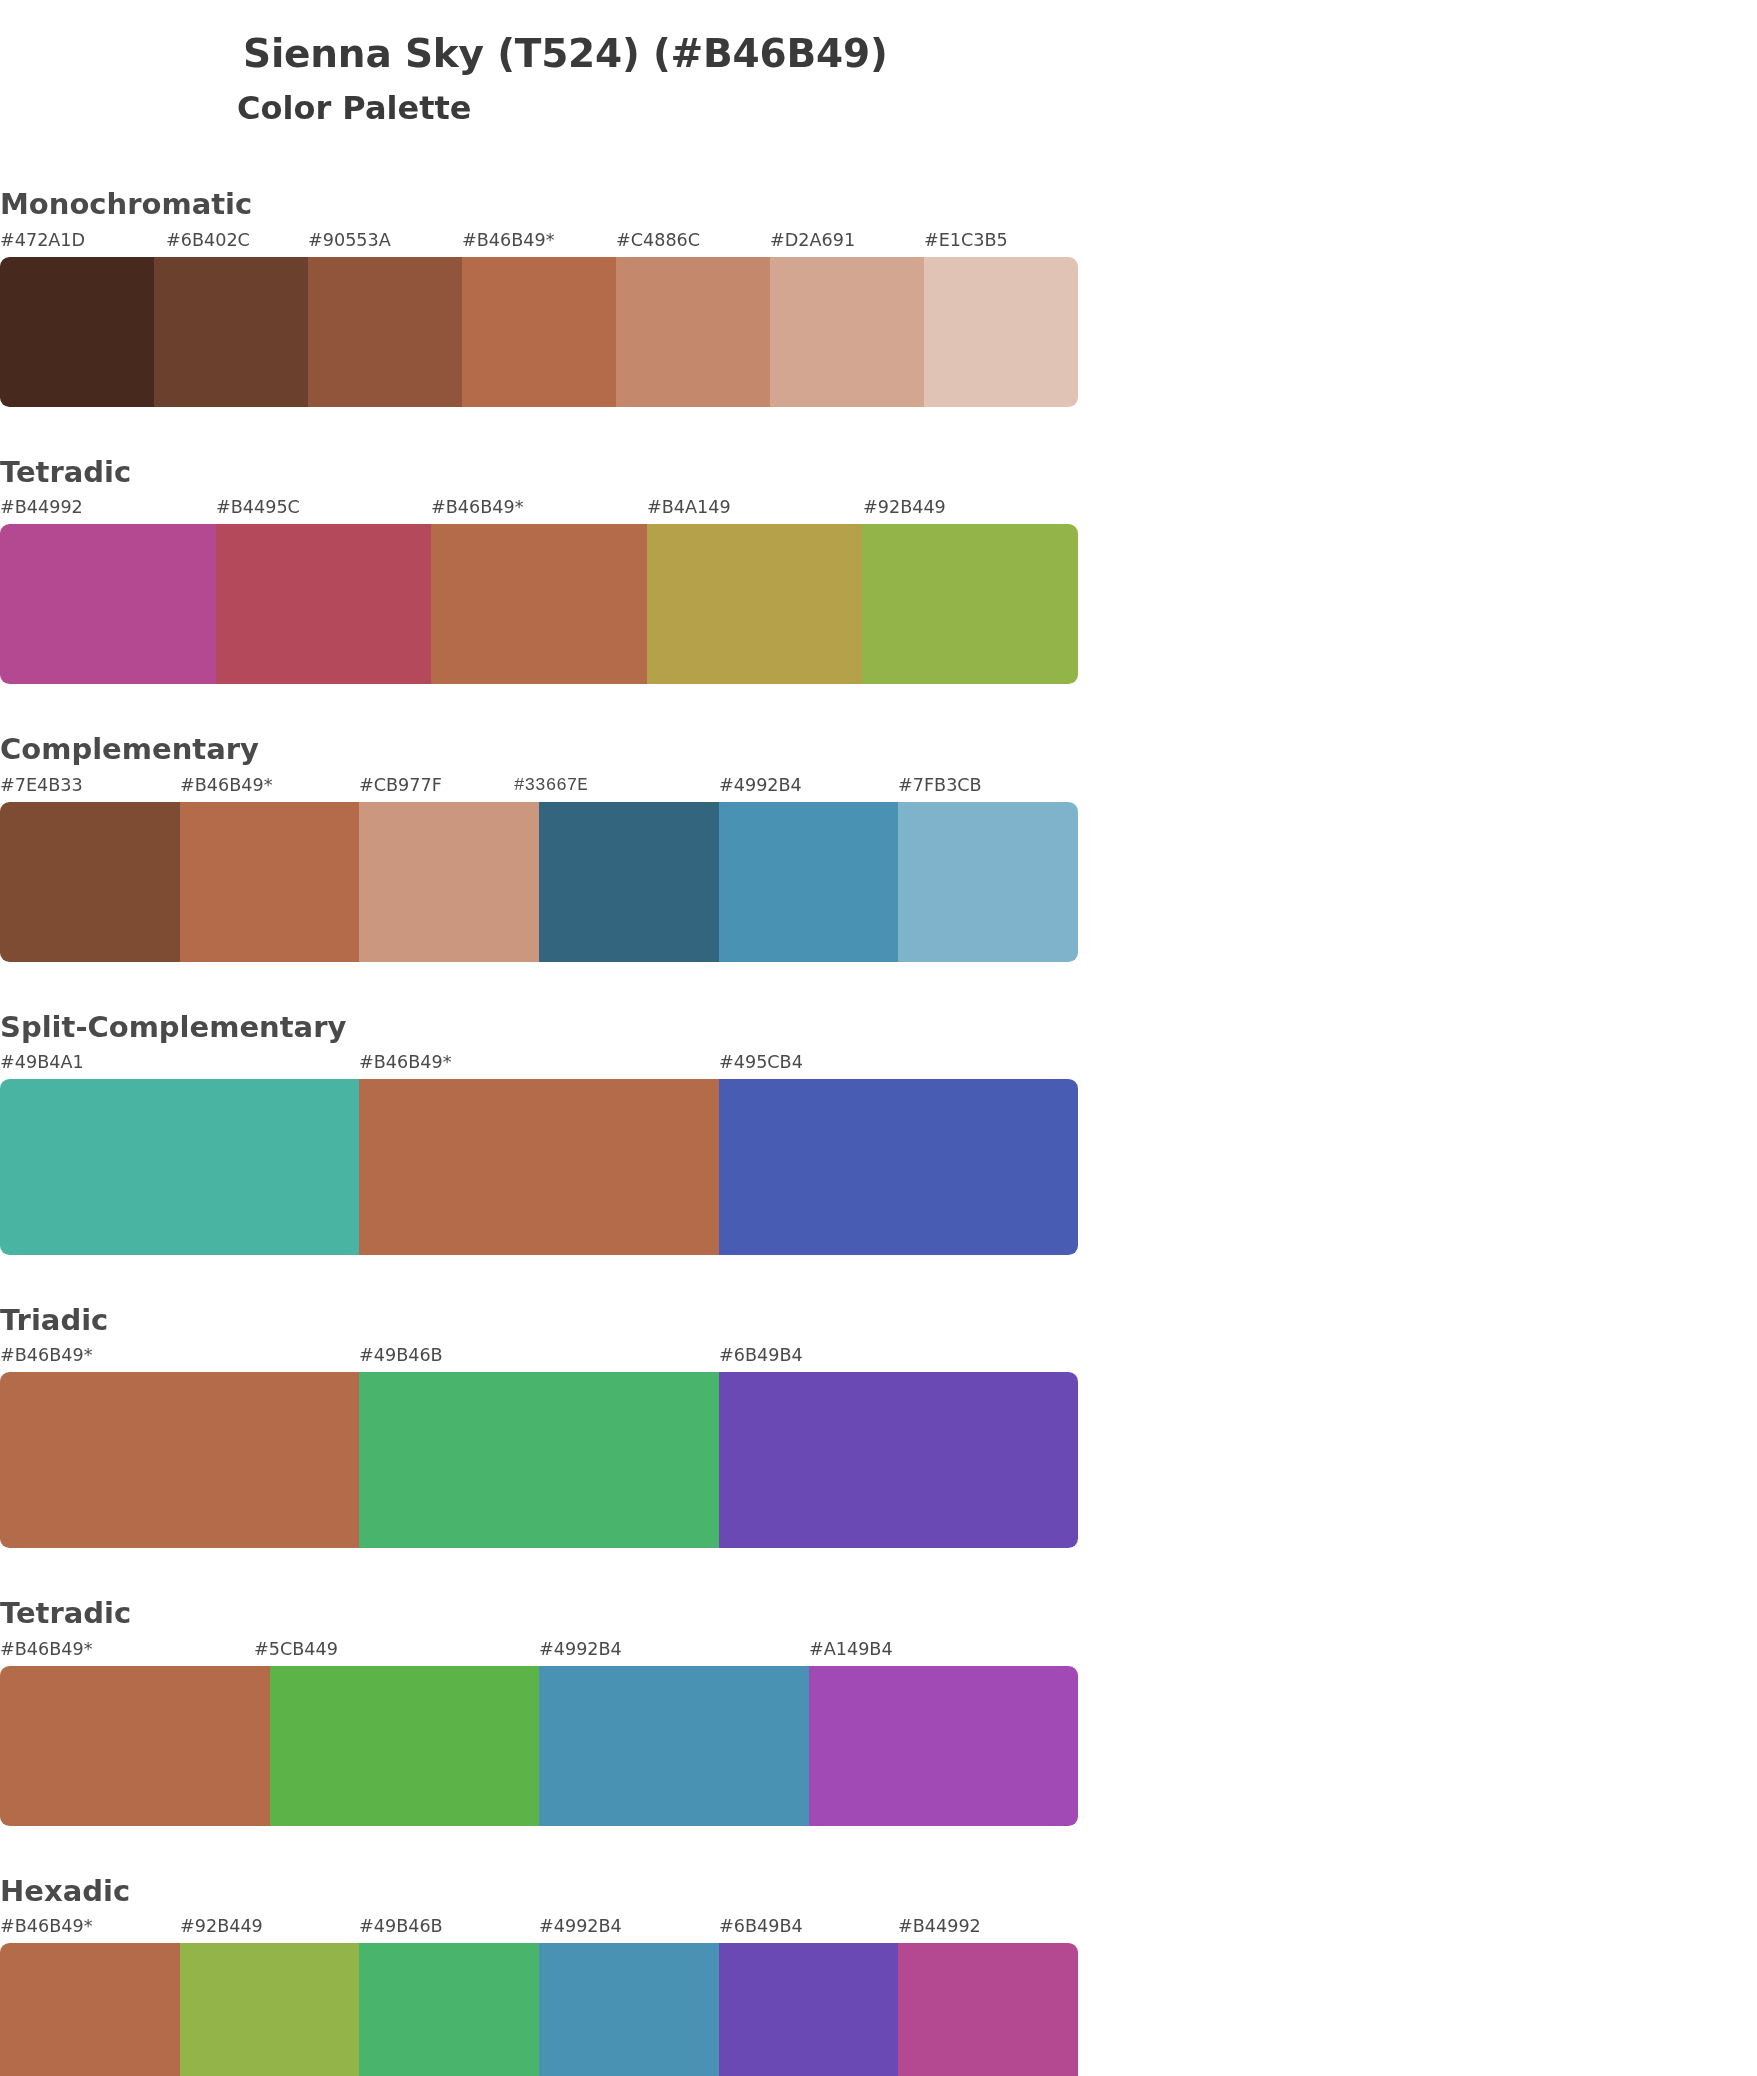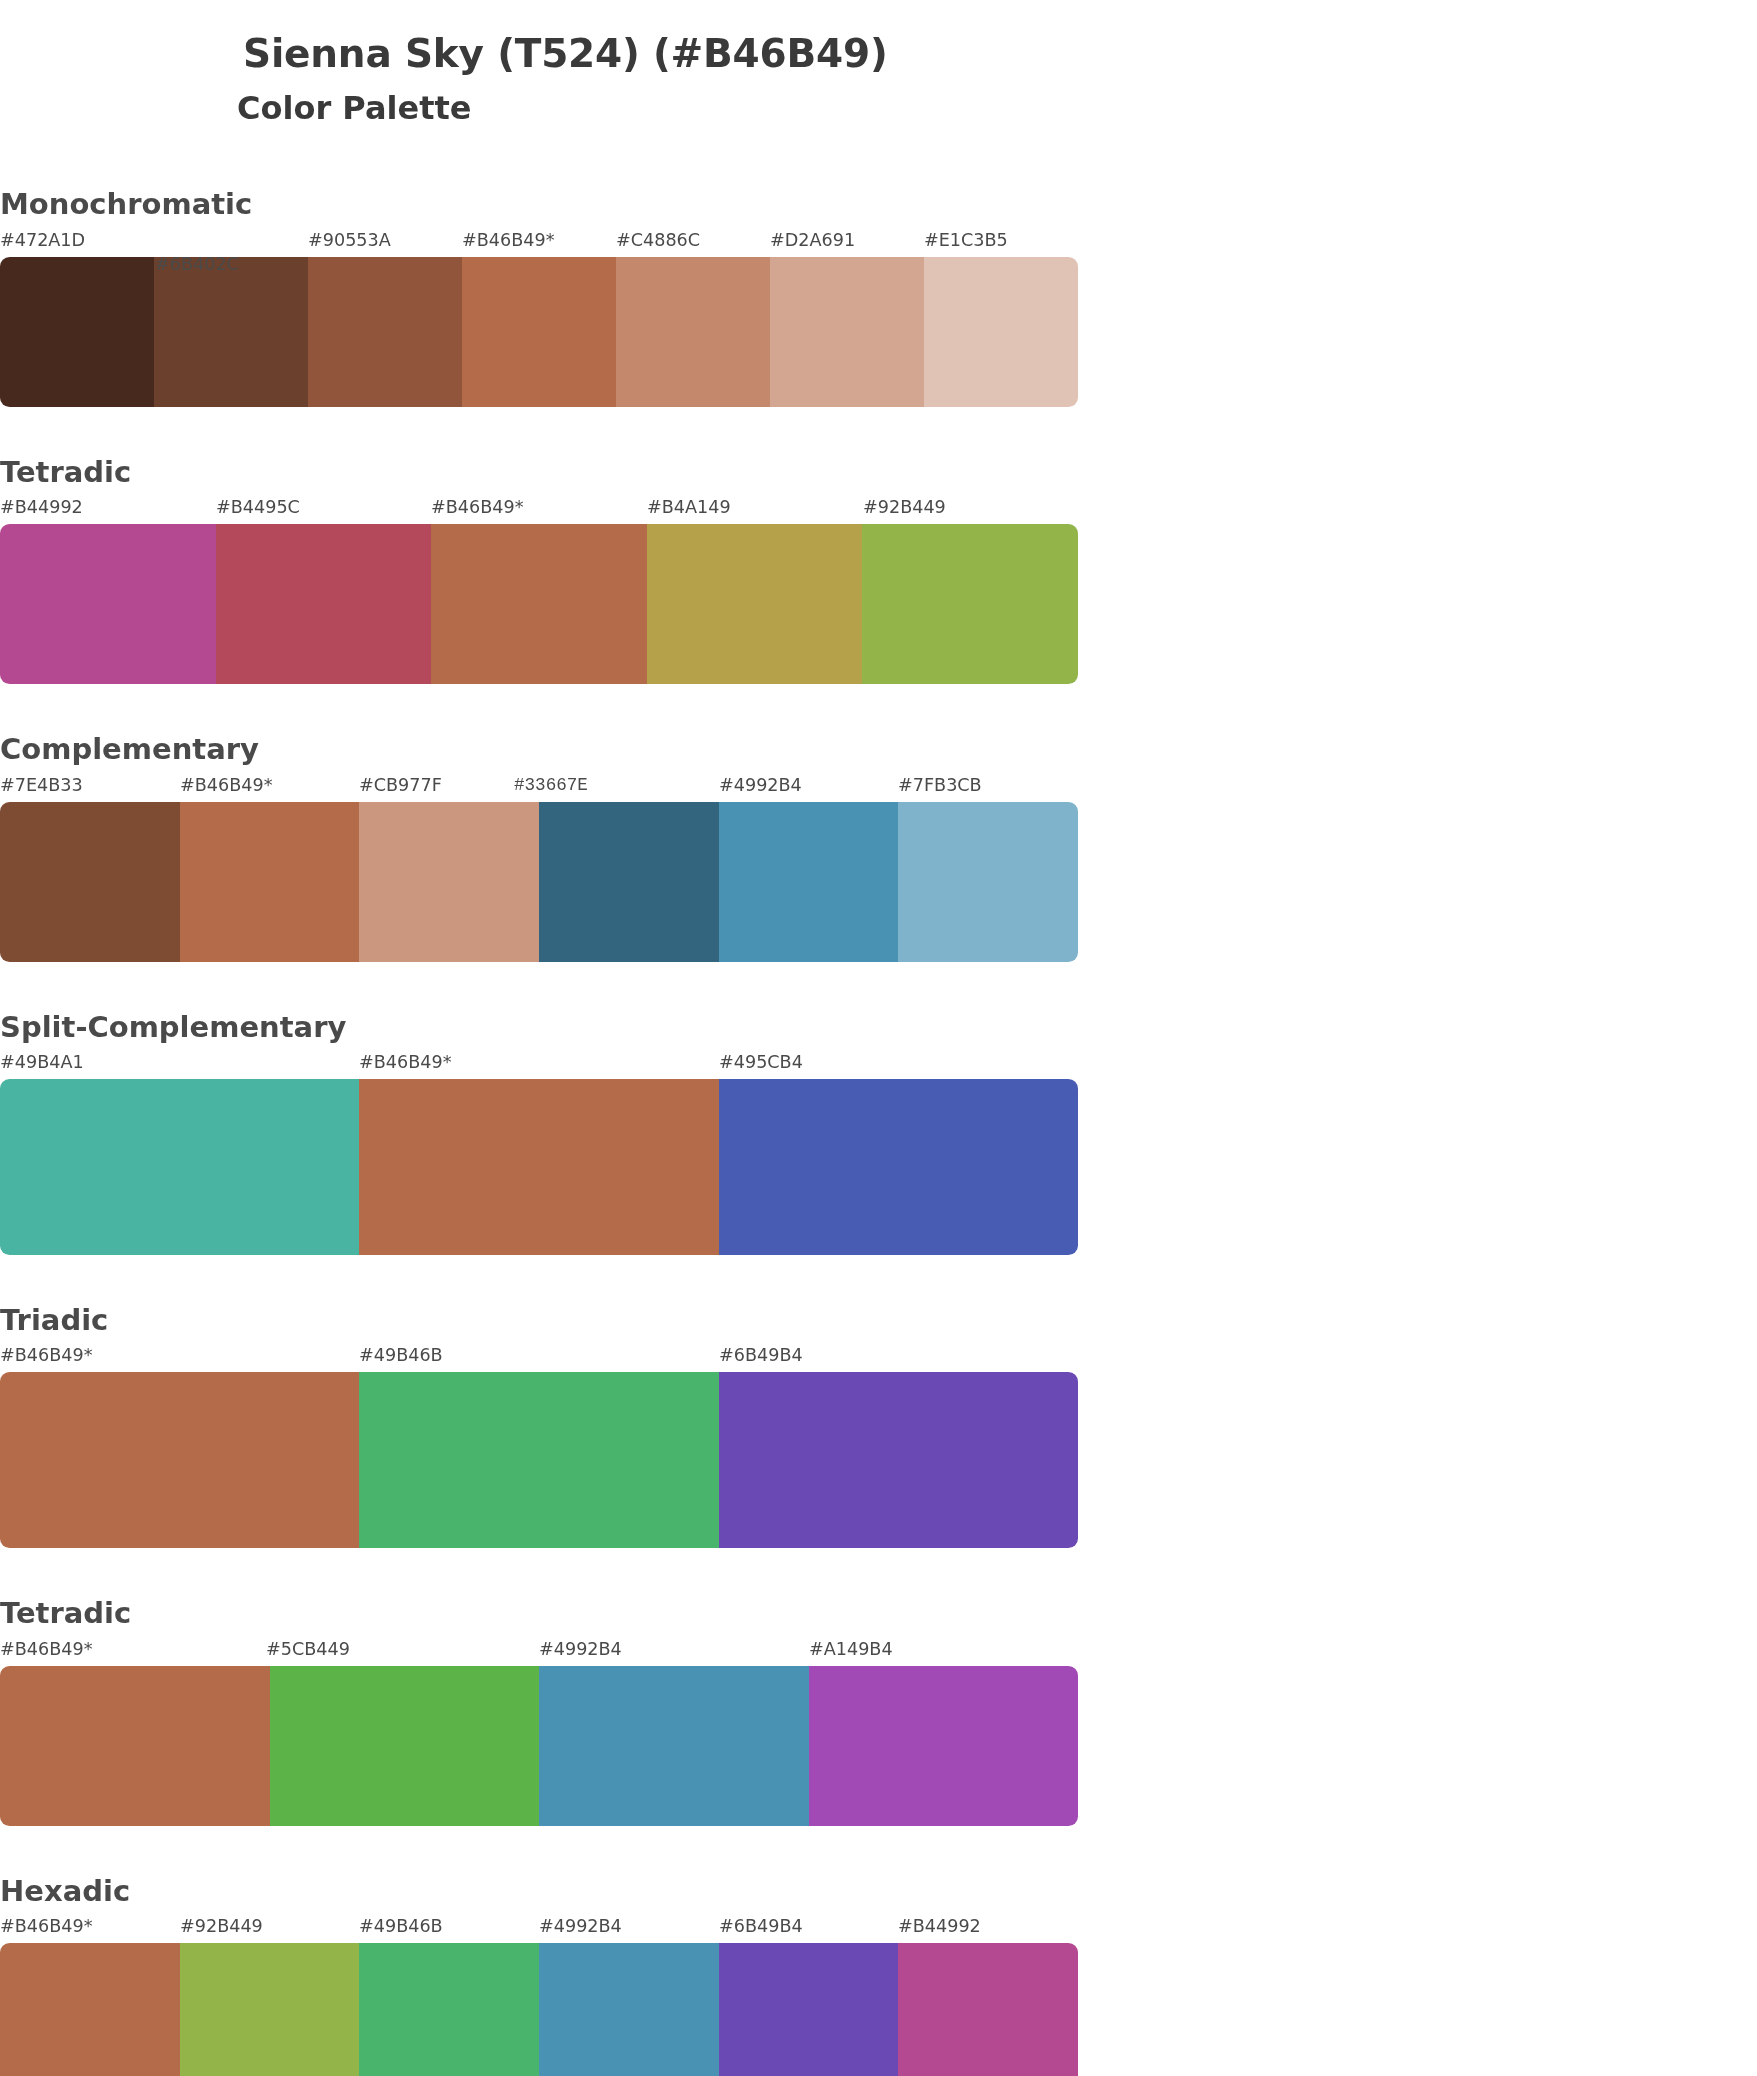--- a/index.html
+++ b/index.html
@@ -81,21 +81,21 @@
   <div class="header">
     <h1 class="title">Sienna Sky (T524) (#B46B49)</h1>
     <h2 class="subtitle">Color Palette</h2>
   </div>
 
   <div class="sections" id="sections-root">
       <div class="section">
         <div class="section-title">Monochromatic</div>
         <div class="swatch-labels">
           <div class="swatch-label" style="left: 0px; text-align: right;">#472A1D</div>
-          <div class="swatch-label" style="left: 155px; margin-top: 24px;">#6B402C</div>
+          <div class="swatch-label" style="left: 166px;">#6B402C</div>
           <div class="swatch-label" style="left: 308px;">#90553A</div>
           <div class="swatch-label" style="left: 462px;">#B46B49*</div>
           <div class="swatch-label" style="left: 616px;">#C4886C</div>
           <div class="swatch-label" style="left: 770px;">#D2A691</div>
           <div class="swatch-label" style="left: 924px;">#E1C3B5</div>
         </div>
         <div class="swatch-row" style="height: 150px;">
           <div class="swatch" title="#472A1D" style="background: rgb(71, 42, 29); flex: 1 0 0px;"></div>
           <div class="swatch" title="#6B402C" style="background: rgb(107, 64, 44); flex: 1 0 0px;"></div>
           <div class="swatch" title="#90553A" style="background: rgb(144, 85, 58); flex: 1 0 0px;"></div>
@@ -169,21 +169,21 @@
           <div class="swatch" title="#B46B49*" style="background: rgb(180, 107, 73); flex: 1 0 0px;"></div>
           <div class="swatch" title="#49B46B" style="background: rgb(73, 180, 107); flex: 1 0 0px;"></div>
           <div class="swatch" title="#6B49B4" style="background: rgb(107, 73, 180); flex: 1 0 0px;"></div>
         </div>
       </div>
       <div class="sec-gap"></div>
       <div class="section">
         <div class="section-title">Tetradic</div>
         <div class="swatch-labels">
           <div class="swatch-label" style="left: 0px;">#B46B49*</div>
-          <div class="swatch-label" style="left: 266px;">#5CB449</div>
+          <div class="swatch-label" style="left: 254px;">#5CB449</div>
           <div class="swatch-label" style="left: 539px;">#4992B4</div>
           <div class="swatch-label" style="left: 809px;">#A149B4</div>
         </div>
         <div class="swatch-row" style="height: 160px;">
           <div class="swatch" title="#B46B49*" style="background: rgb(180, 107, 73); flex: 1 0 0px;"></div>
           <div class="swatch" title="#5CB449" style="background: rgb(92, 180, 73); flex: 1 0 0px;"></div>
           <div class="swatch" title="#4992B4" style="background: rgb(73, 146, 180); flex: 1 0 0px;"></div>
           <div class="swatch" title="#A149B4" style="background: rgb(161, 73, 180); flex: 1 0 0px;"></div>
         </div>
       </div>

